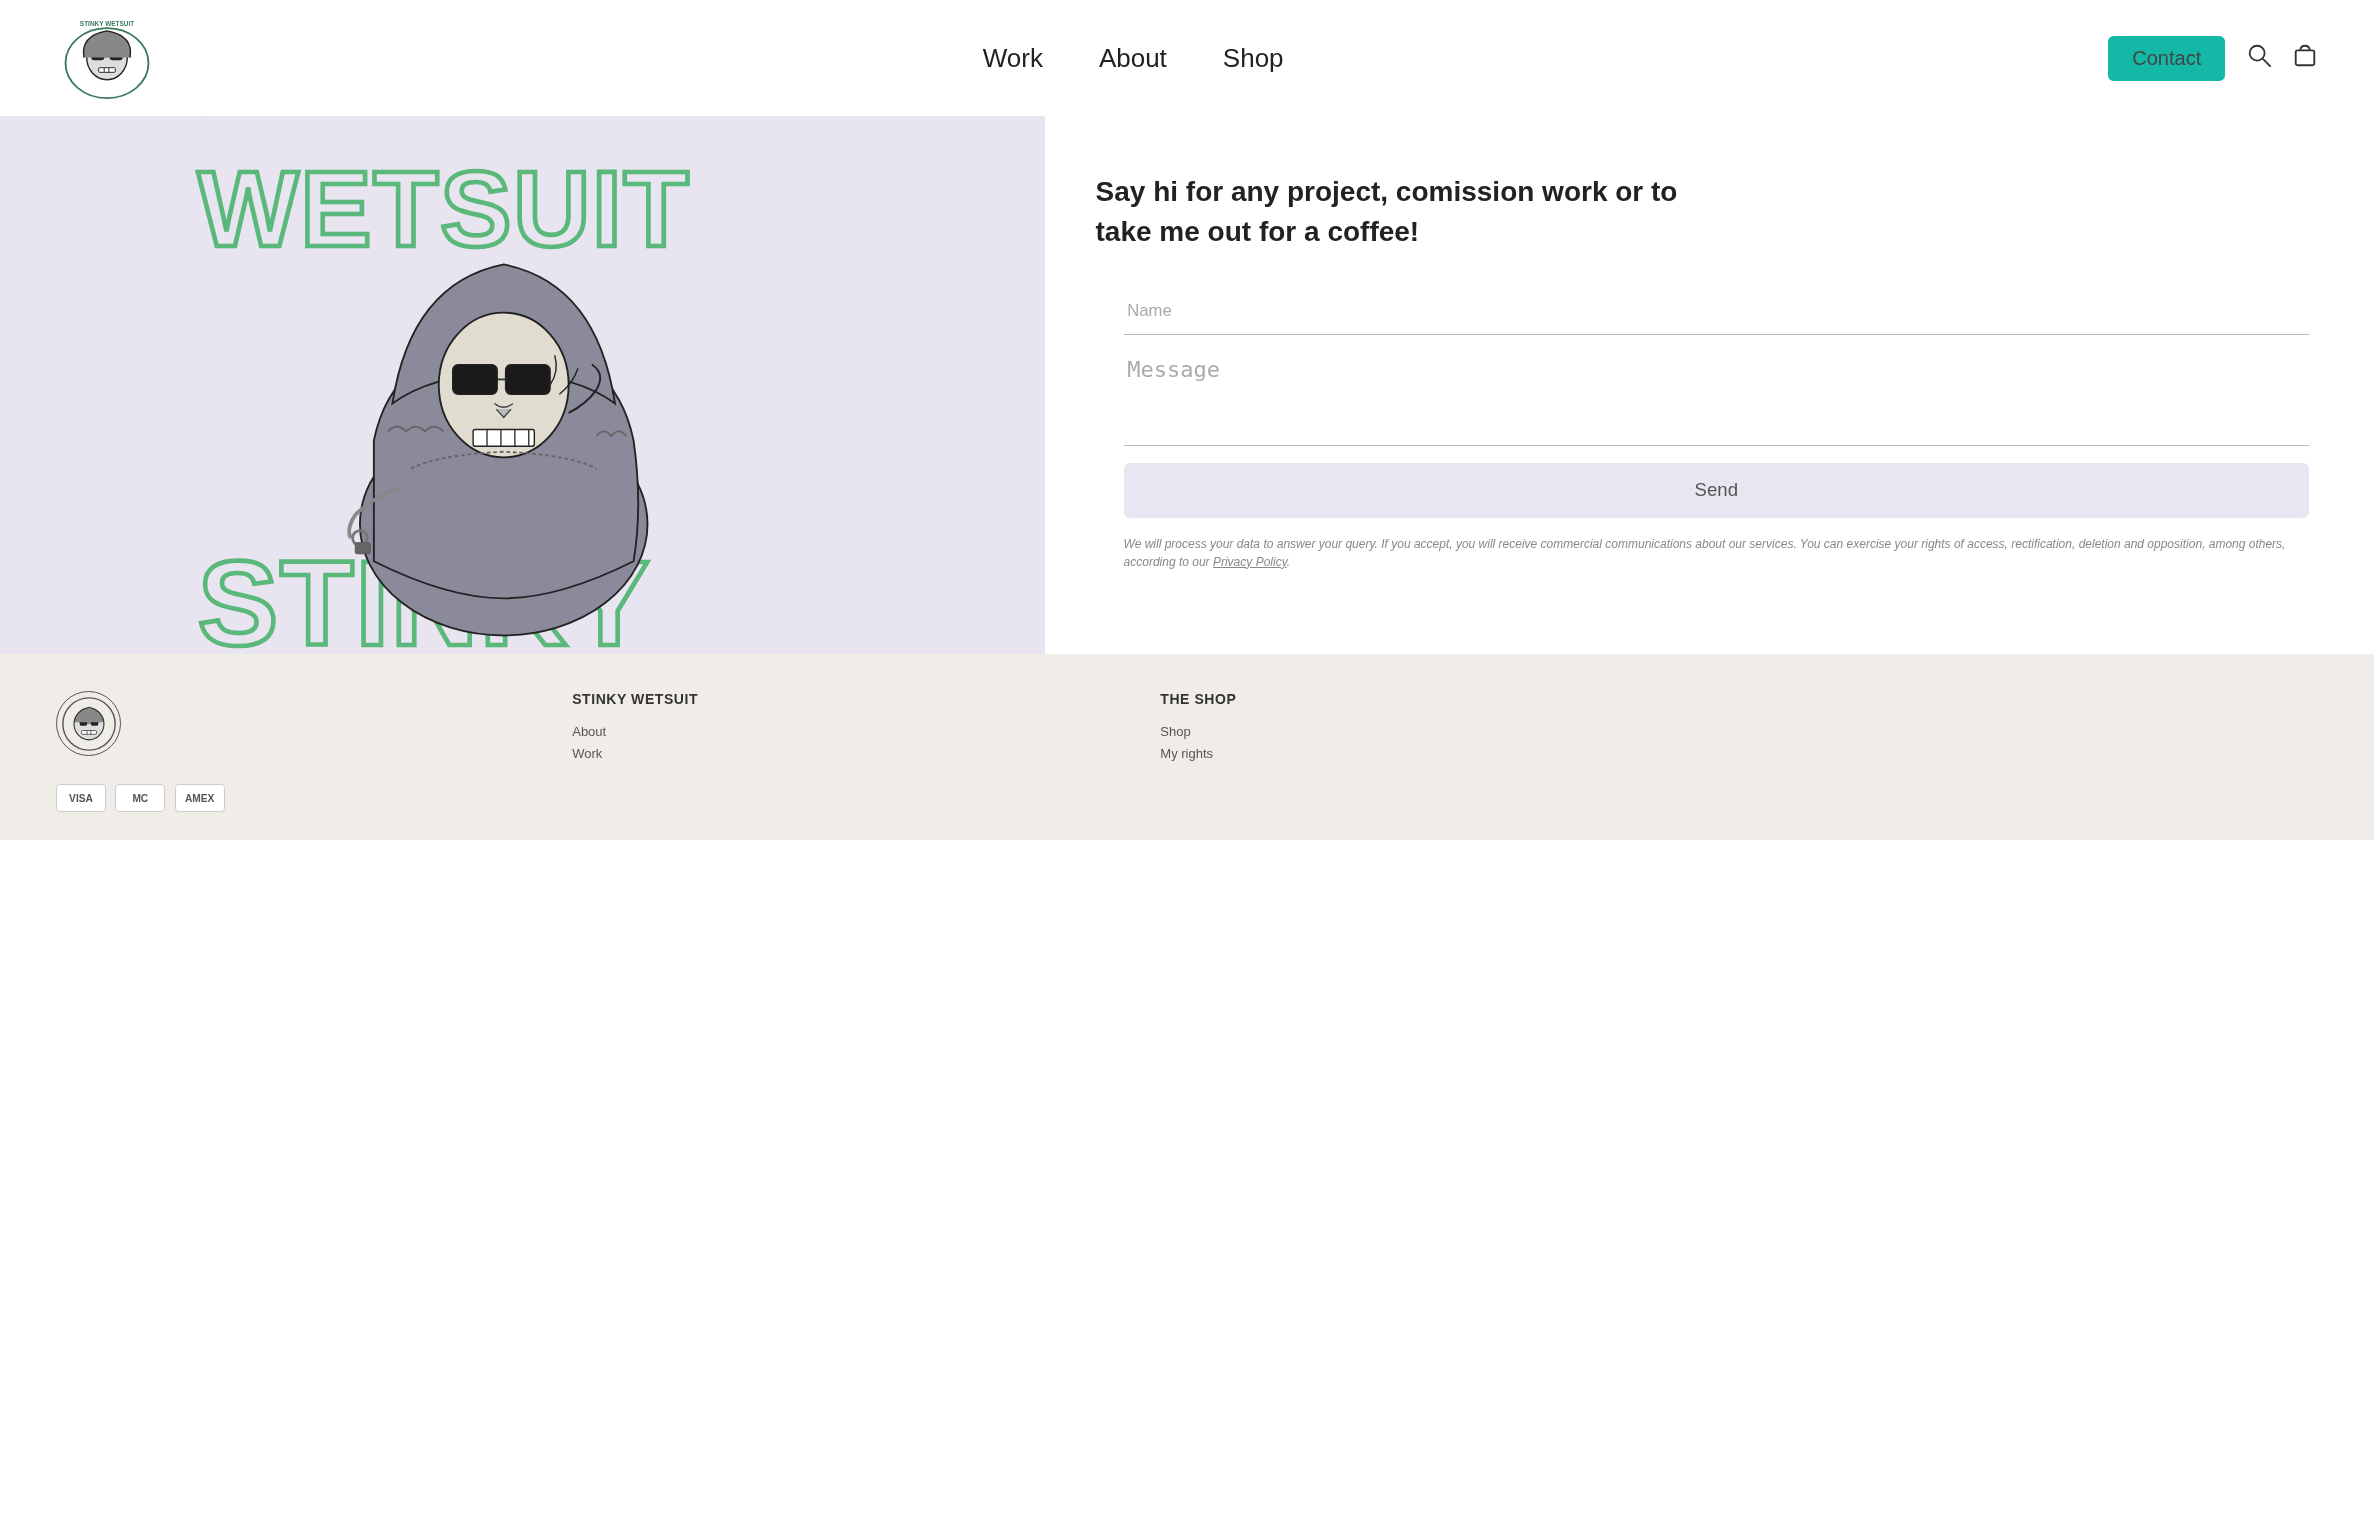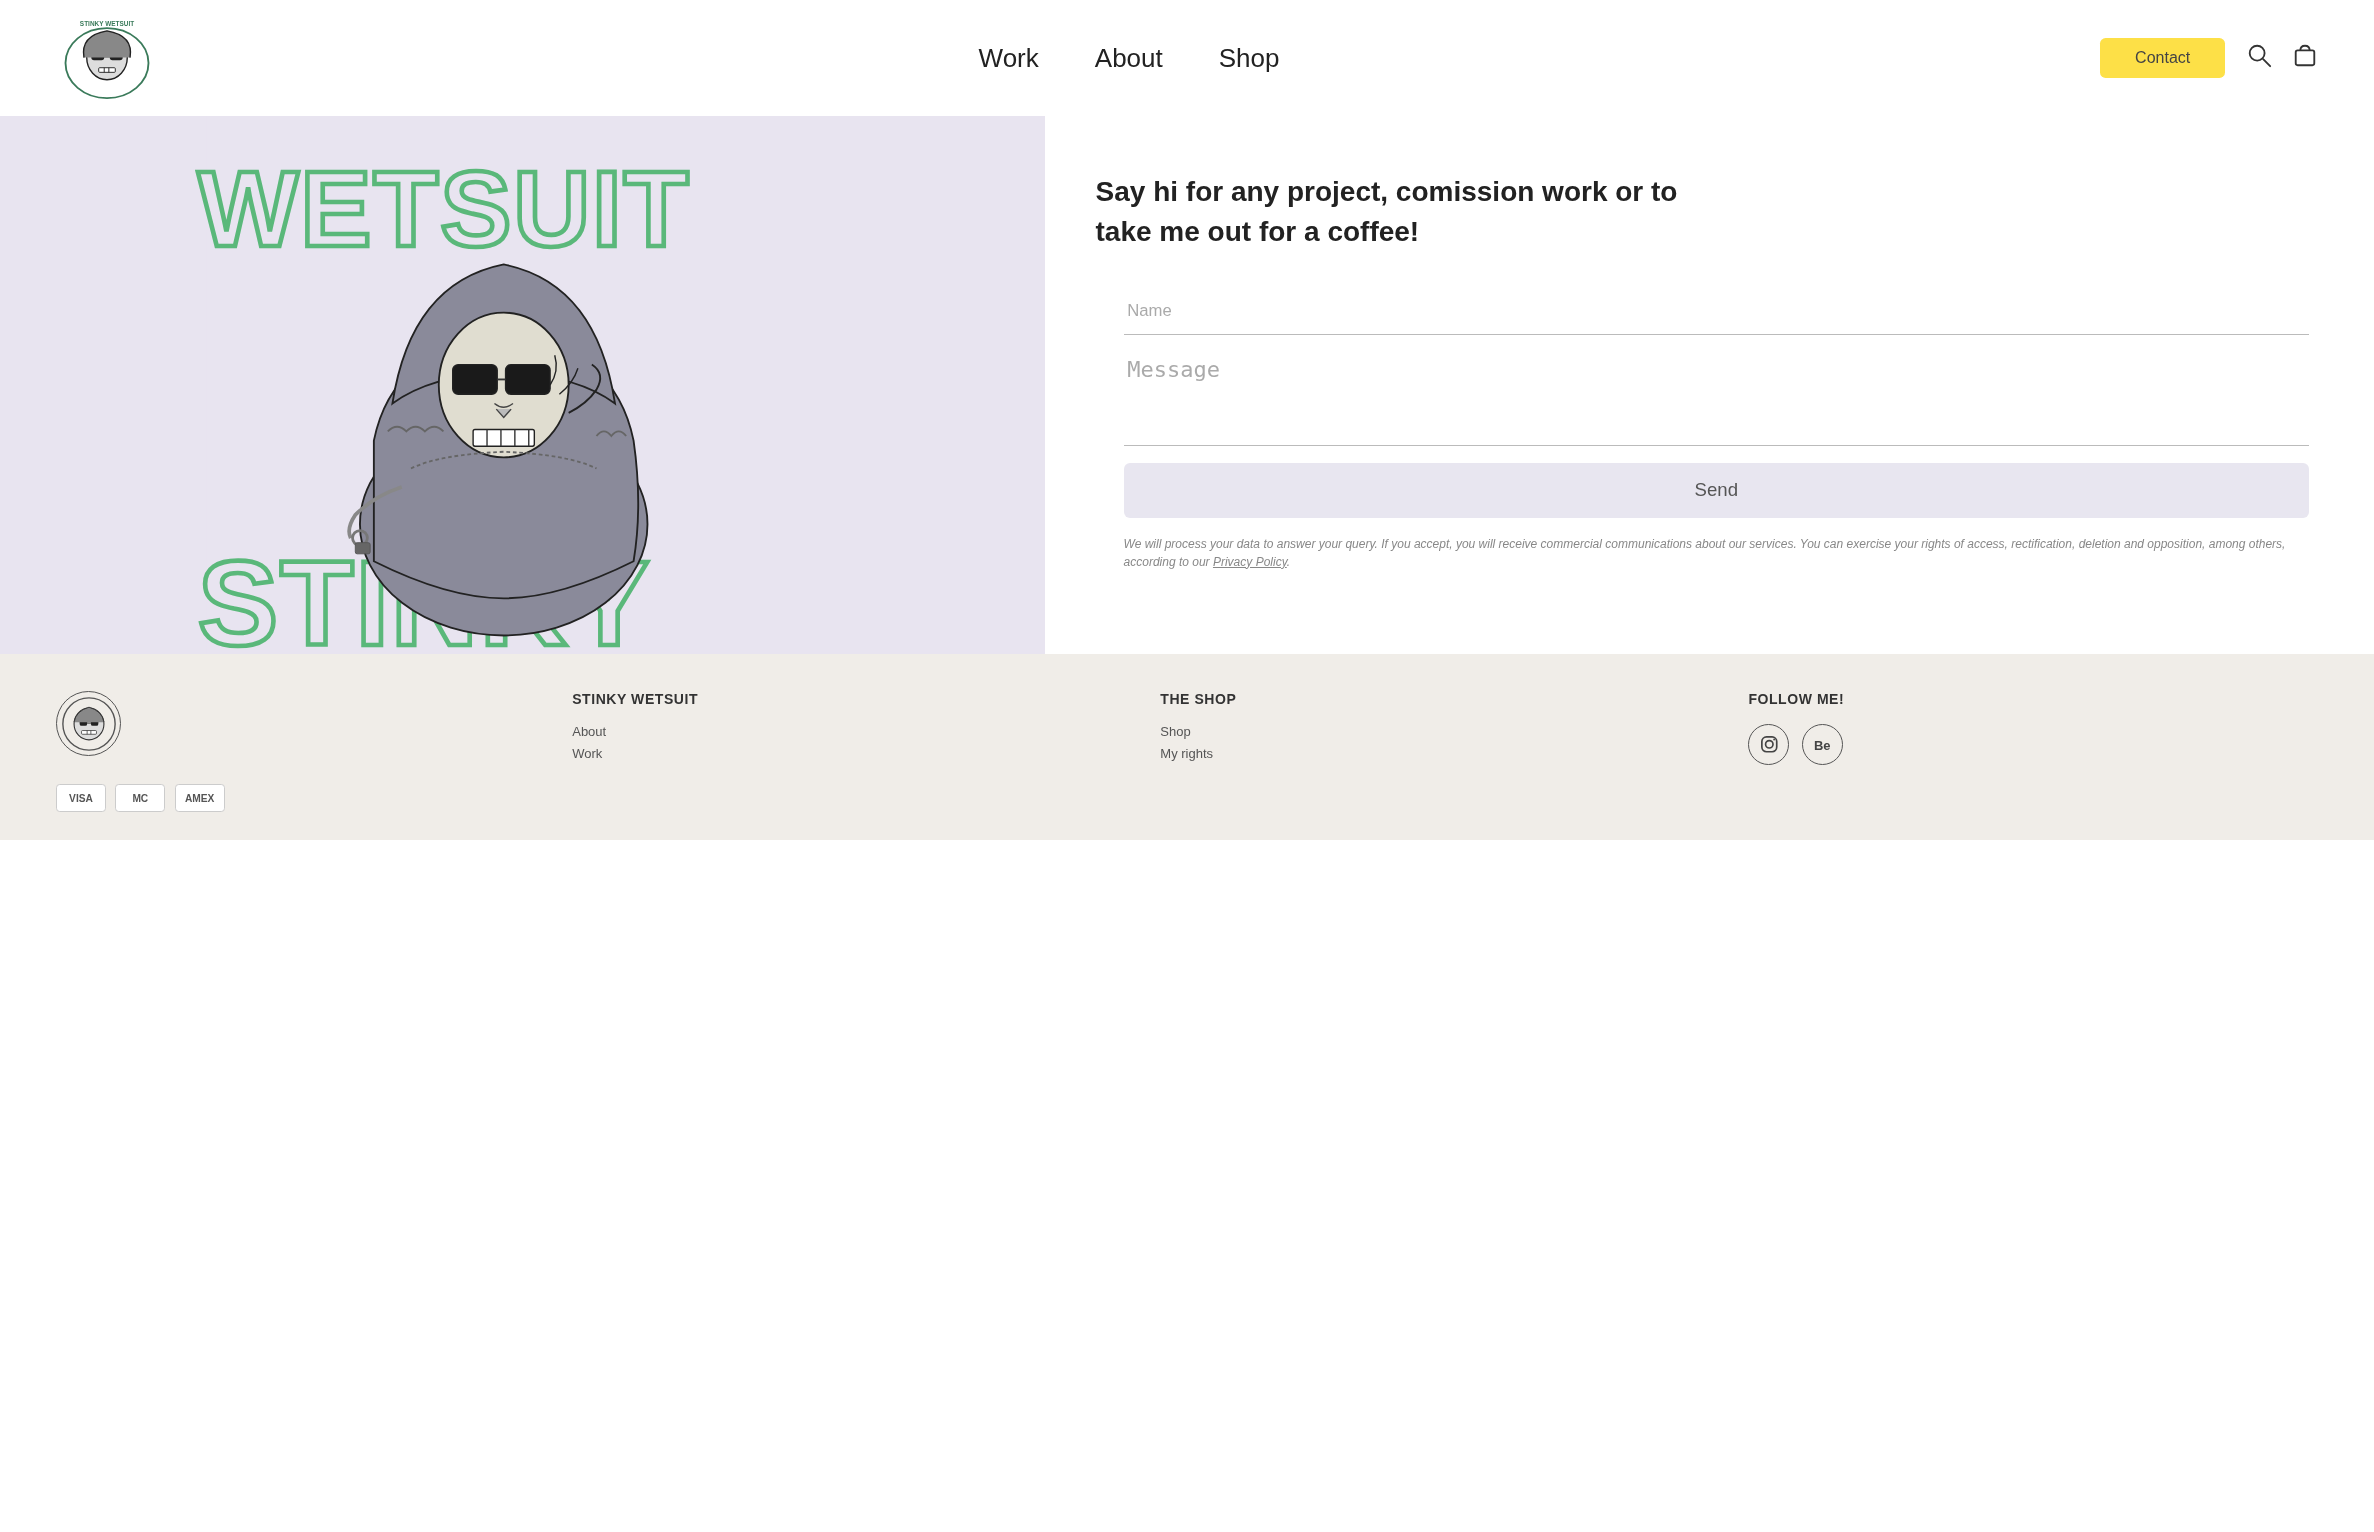--- a/index.html
+++ b/index.html
@@ -35,25 +35,25 @@
       color: #222;
       text-decoration: none;
       cursor: pointer;
     }
     .nav-right {
       display: flex;
       align-items: center;
       gap: 20.4px;
     }
     .contact-btn {
-      background: #fde047;
+      background: #14b8a6;
       border: none;
       border-radius: 5.6px;
-      padding: 11px 35px;
-      font-size: 16px;
+      padding: 11px 24px;
+      font-size: 20px;
       color: #444;
       cursor: pointer;
     }
     .nav-icon {
       font-size: 24px;
       cursor: pointer;
       color: #333;
       background: none;
       border: none;
     }
@@ -382,31 +382,14 @@
     <a class="footer-link">About</a>
     <a class="footer-link">Work</a>
   </div>
 
   <div class="footer-col">
     <div class="footer-col-title">THE SHOP</div>
     <a class="footer-link">Shop</a>
     <a class="footer-link">My rights</a>
   </div>
 
-  <div class="footer-social-col">
-    <div class="footer-social-title">FOLLOW ME!</div>
-    <div class="social-icons">
-      <button class="social-icon-btn">
-        <svg width="18.6" height="18.6" viewBox="0 0 20 20" fill="none" xmlns="http://www.w3.org/2000/svg">
-          <rect x="2" y="2" width="16" height="16" rx="5" stroke="#444" stroke-width="1.8"></rect>
-          <circle cx="10" cy="10" r="4" stroke="#444" stroke-width="1.8"></circle>
-          <circle cx="15.2" cy="4.8" r="1" fill="#444"></circle>
-        </svg>
-      </button>
-      <button class="social-icon-btn">
-        <svg width="20.4" height="16.7" viewBox="0 0 22 18" fill="none" xmlns="http://www.w3.org/2000/svg" style="font-size:17px">
-          <text x="1" y="15" font-size="14" font-weight="bold" fill="#444" font-family="Arial">Be</text>
-        </svg>
-      </button>
-    </div>
-  </div>
 </footer>
 
 
 </body></html>

